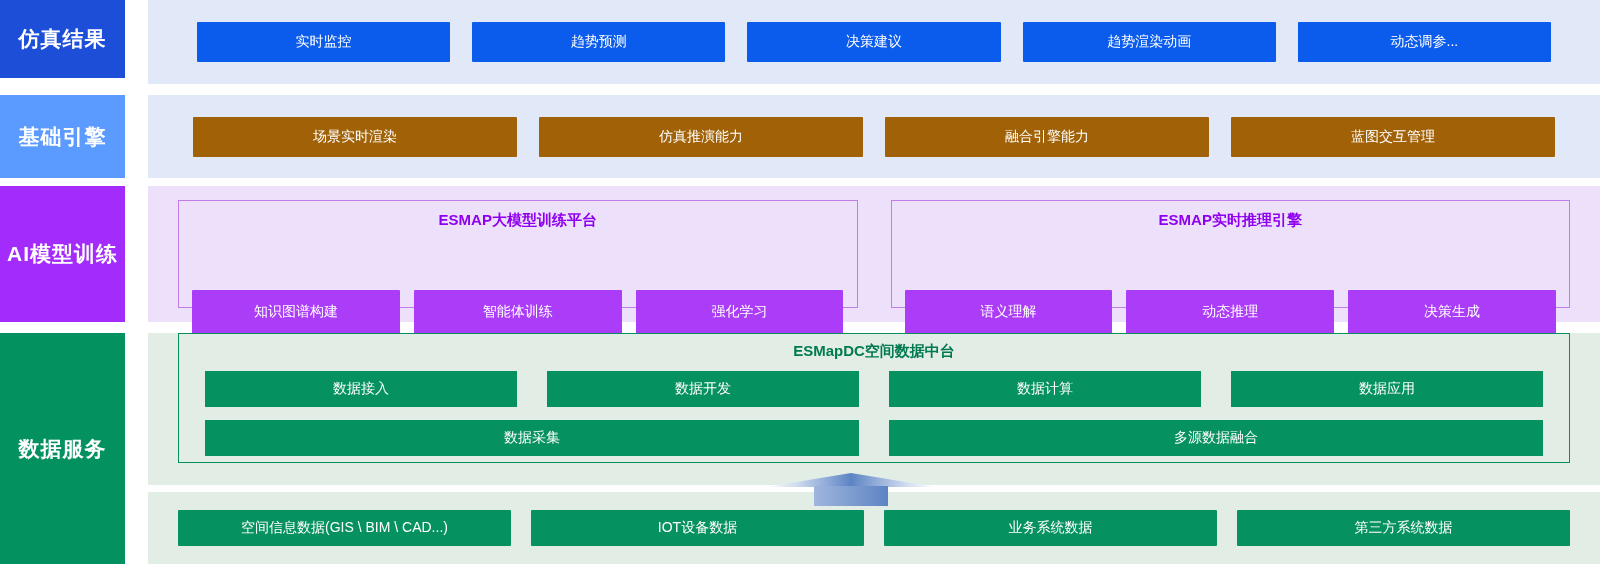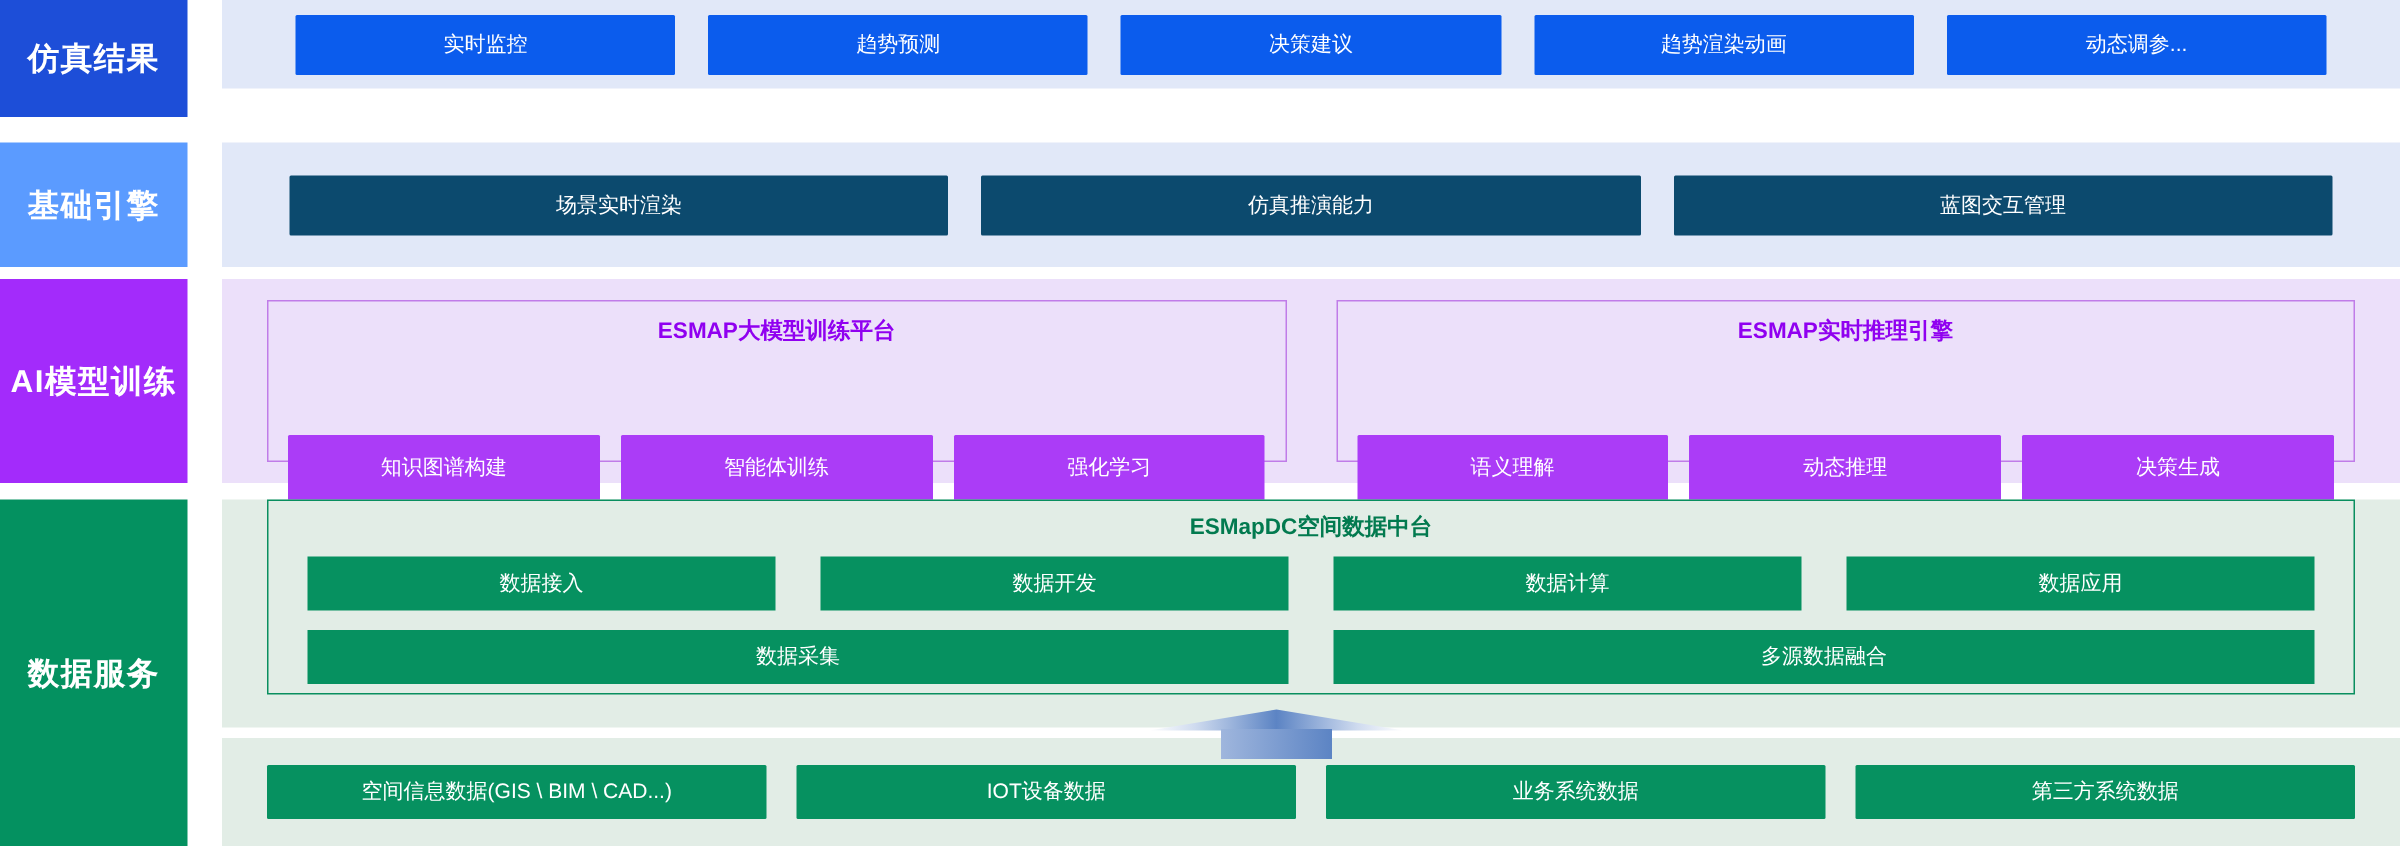--- a/index.html
+++ b/index.html
@@ -33,21 +33,21 @@
     flex: 1 1 auto;
     display: flex;
     align-items: center;
     position: relative;
   }
 
   
   .r1 { top: 0; height: 78px; }
   .r1 .row-label { height: 78px; background: #1d4ed8; }
   .r1 .row-body {
-    height: 59px;
+    height: 84px;
     background: #e1e8f8;
     padding: 0 49px;
     gap: 22px;
   }
   .chip-blue {
     flex: 1 1 0;
     height: 40px;
     background: #0b5ced;
     color: #ffffff;
     font-size: 14px;
@@ -62,21 +62,21 @@
   .r2 .row-label { height: 83px; background: #5b9bff; }
   .r2 .row-body {
     height: 83px;
     background: #e1e8f8;
     padding: 0 45px;
     gap: 22px;
   }
   .chip-lightblue {
     flex: 1 1 0;
     height: 40px;
-    background: #0c4a6e;
+    background: #a16207;
     color: #ffffff;
     font-size: 14px;
     display: flex;
     align-items: center;
     justify-content: center;
     border-radius: 1px;
   }
 
   
   .r3 { top: 186px; height: 136px; }
@@ -209,20 +209,21 @@
       <div class="chip-blue">趋势渲染动画</div>
       <div class="chip-blue">动态调参...</div>
     </div>
   </div>
 
   <div class="row r2">
     <div class="row-label">基础引擎</div>
     <div class="row-body">
       <div class="chip-lightblue">场景实时渲染</div>
       <div class="chip-lightblue">仿真推演能力</div>
+      <div class="chip-lightblue">融合引擎能力</div>
       <div class="chip-lightblue">蓝图交互管理</div>
     </div>
   </div>
 
   <div class="row r3">
     <div class="row-label">AI模型训练</div>
     <div class="row-body">
 
       <div class="panel-purple">
         <div class="panel-title-purple">ESMAP大模型训练平台</div>

